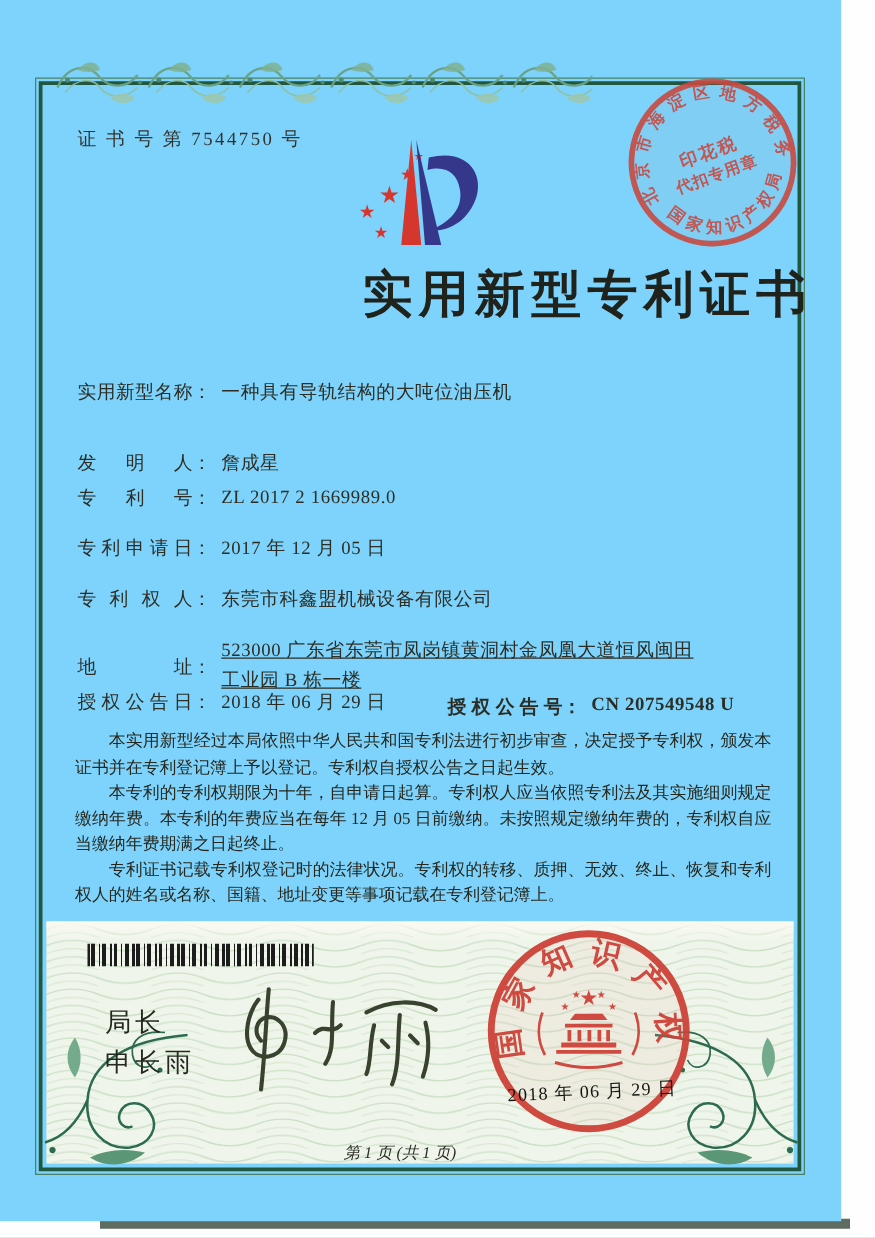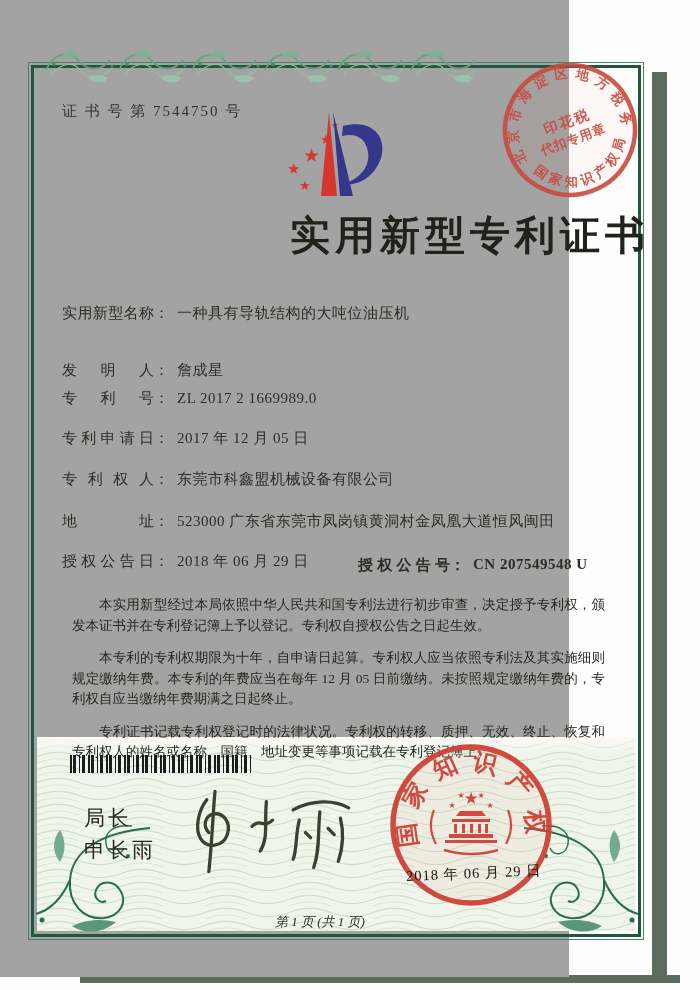--- a/index.html
+++ b/index.html
@@ -1,38 +1,38 @@
 <!DOCTYPE html>
 <html><head>
 <meta charset="utf-8">
 <style>
   html,body{margin:0;padding:0;}
   body{width:700px;height:990px;background:#ffffff;font-family:"Liberation Serif","DejaVu Serif",serif;}
   .photo{position:relative;width:700px;height:990px;background:#fefefe;overflow:hidden;}
   .edge-right{position:absolute;left:652px;top:72px;width:15px;height:906px;background:#5d6b60;}
   .edge-bottom{position:absolute;left:80px;top:975px;width:600px;height:8px;background:#5d6b60;}
-  .paper{position:absolute;left:0;top:0;width:569px;height:977px;background:#a3a3a3;}
+  .paper{position:absolute;left:0;top:0;width:653px;height:977px;background:#7dd3fc;padding-left:20px;}
   .frame{position:absolute;left:28px;top:62px;width:614px;height:876px;border:1px solid #4b8265;}
   .frame-inner{position:absolute;inset:2px;border:3px solid #21573f;}
   .guilloche{position:absolute;left:37px;top:737px;width:598px;height:194px;}
   .garland{position:absolute;left:44px;top:40px;width:430px;height:52px;}
   .corner{position:absolute;width:120px;height:115px;}
   .corner-left{left:32px;top:822px;}
   .corner-right{left:522px;top:822px;transform:scaleX(-1);}
   .cert-no{position:absolute;left:62px;top:102px;font-size:15px;color:#33332e;letter-spacing:2px;}
   .logo{position:absolute;left:283px;top:108px;width:106px;height:92px;}
   .title{position:absolute;left:50px;top:208px;width:600px;text-align:right;font-size:40px;font-weight:bold;color:#20221c;letter-spacing:5px;}
   .frow{position:absolute;left:62px;width:560px;display:flex;align-items:center;font-size:15px;color:#2c2e26;}
   .flabel{display:inline-block;width:92px;text-align:justify;text-align-last:justify;}
   .fcolon{display:inline-block;margin-right:8px;}
   .fvalue{display:inline-block;letter-spacing:0.5px;}
-  .fcol{display:flex;flex-direction:column;line-height:24px;}
+  .fcol{display:flex;flex-direction:column;line-height:24px;text-decoration:underline;}
   .g2{position:absolute;left:296px;top:4px;display:flex;font-weight:bold;}
   .paras{position:absolute;left:60px;top:583px;width:557px;font-size:13.5px;line-height:20.5px;color:#26281f;text-align:justify;}
-  .paras p{margin:12px;text-indent:2em;}
+  .paras p{margin:0;text-indent:2em;}
   .barcode{position:absolute;left:70px;top:755px;width:181px;height:18px;
     background:repeating-linear-gradient(90deg,#1c1c1c 0 2px,transparent 2px 3px,#1c1c1c 3px 6px,transparent 6px 9px,#1c1c1c 9px 10px,transparent 10px 12px,#1c1c1c 12px 15px,transparent 15px 18px);}
   .signer{position:absolute;left:84px;font-family:"Liberation Sans","DejaVu Sans",sans-serif;font-size:21px;letter-spacing:3px;color:#26291f;}
   .signer-title{top:804px;}
   .signer-name{top:836px;}
   .signature{position:absolute;left:178px;top:786px;width:185px;height:90px;}
   .seal{position:absolute;left:386px;top:740px;width:170px;height:170px;opacity:0.95;}
   .issue-date{position:absolute;left:406px;top:864px;font-size:14.5px;color:#141411;letter-spacing:1px;transform:rotate(-2.5deg);z-index:6;}
   .footer{position:absolute;left:40px;top:913px;width:560px;text-align:center;font-size:13px;color:#2b2d24;font-style:italic;}
   .tax-stamp{position:absolute;left:494px;top:54px;width:152px;height:152px;opacity:0.9;}
@@ -141,20 +141,21 @@
     <div class="frow" style="top:470px">
       <span class="flabel">专利权人</span>
         <span class="fcolon">：</span>
       <span class="fvalue">东莞市科鑫盟机械设备有限公司</span>
     </div>
     <div class="frow" style="top:509px">
       <span class="flabel">地址</span>
         <span class="fcolon">：</span>
       <span class="fcol">
         <span class="fvalue">523000 广东省东莞市凤岗镇黄洞村金凤凰大道恒风闽田</span>
+        <span class="fvalue">工业园 B 栋一楼</span>
       </span>
     </div>
     <div class="frow" style="top:552px">
       <span class="flabel">授权公告日</span>
         <span class="fcolon">：</span>
       <span class="fvalue">2018 年 06 月 29 日</span>
       <span class="g2">
         <span class="flabel">授权公告号</span>
           <span class="fcolon">：</span>
         <span class="fvalue">CN 207549548 U</span>

